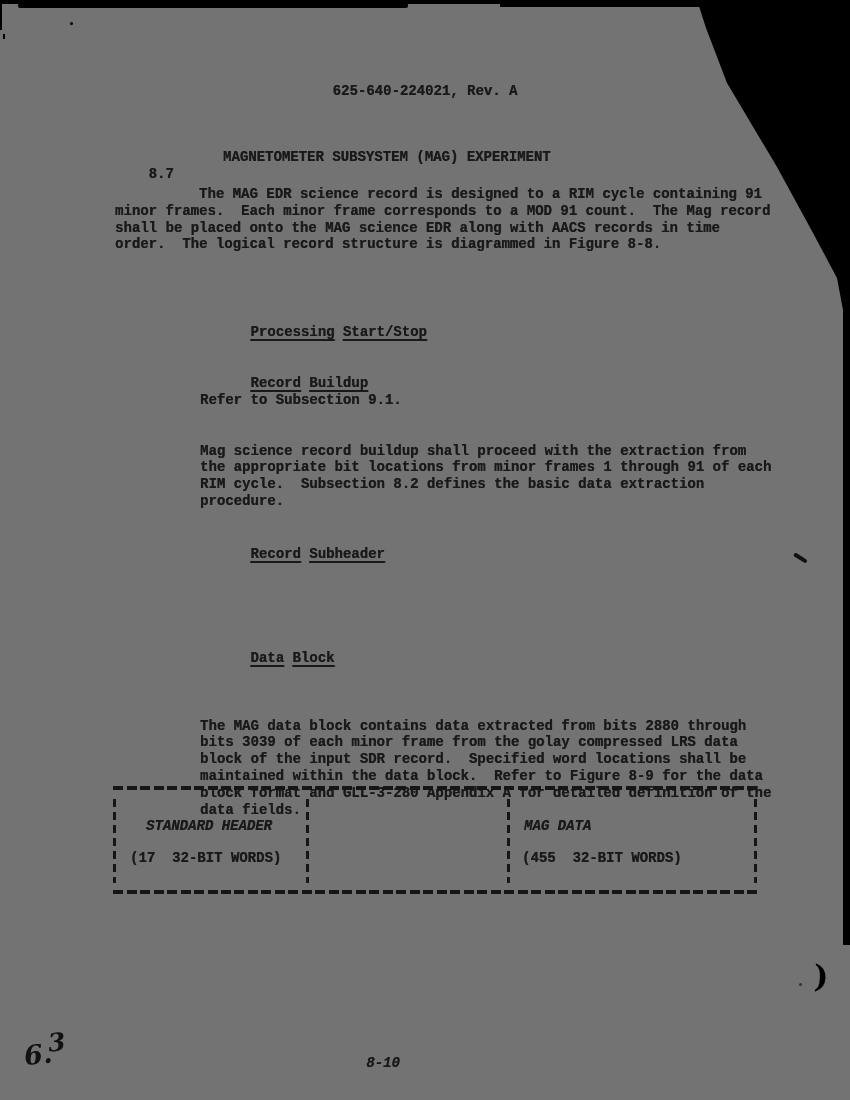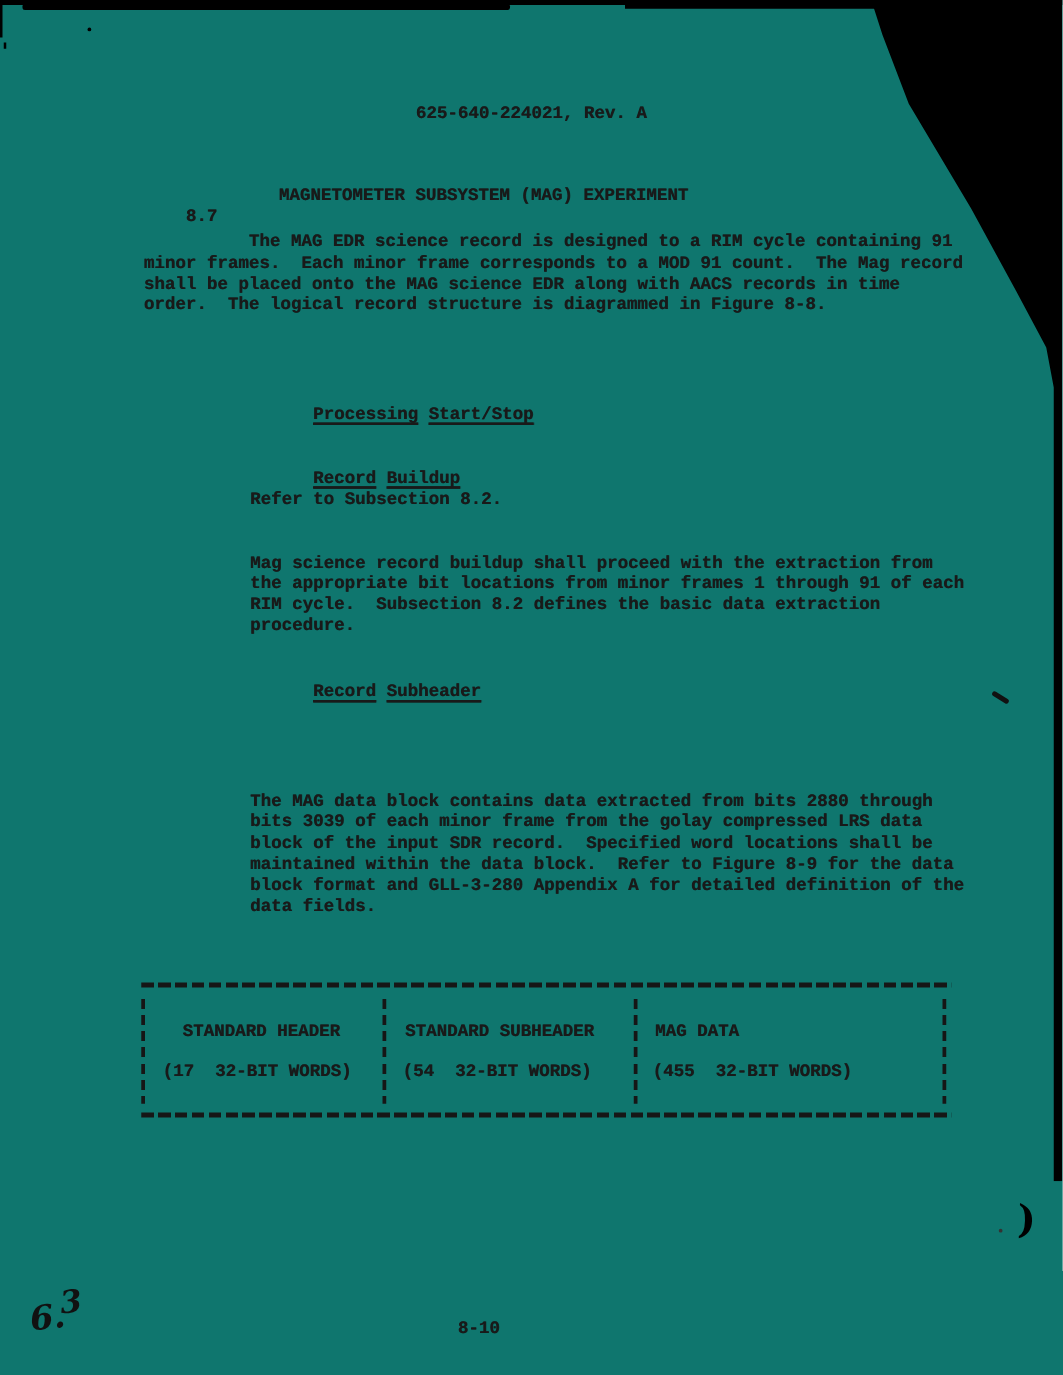--- a/index.html
+++ b/index.html
@@ -5,21 +5,21 @@
   html, body { margin: 0; padding: 0; }
   body {
     width: 850px; height: 1100px;
     background: #ffffff;
     position: relative;
     overflow: hidden;
     font-family: "Liberation Mono", "DejaVu Sans Mono", monospace;
   }
   .page {
     position: absolute; inset: 0;
-    background: #0f766e;
+    background: #737373;
   }
   
   .tw {
     font-family: "Liberation Mono", "DejaVu Sans Mono", monospace;
     font-weight: 700;
     font-size: 14px;
     line-height: 16.8px;
     color: #191919;
     text-shadow: 0.35px 0 0 rgba(20,20,20,0.75);
     white-space: pre;
@@ -44,24 +44,24 @@
     position: absolute; left: 0; width: 648px; height: 4px;
     background: repeating-linear-gradient(90deg, #161616 0 10px, transparent 10px 13.5px);
   }
   .hline.top { top: 0; }
   .hline.bottom { top: 104px; }
   .vline {
     position: absolute; top: 13px; height: 84px; width: 3px;
     background: repeating-linear-gradient(180deg, #161616 0 8px, transparent 8px 13px);
   }
   .cell { position: absolute; top: 0; height: 100%; }
-  .cell-title { position: absolute; top: 32px; }
+  .cell-title { position: absolute; top: 32px; font-style: italic; }
   .cell-detail { position: absolute; top: 64px; }
   .fig-caption { top: 920px; left: 113px; width: 648px; text-align: center; }
-  .page-number { top: 1055px; left: 0; width: 766px; text-align: center; }
+  .page-number { top: 1055px; left: 0; width: 766px; text-align: center; font-style: italic; }
   
   .artifact { position: absolute; background: #000; }
   .top-bar-1 { left: 0; top: 0; width: 850px; height: 4px; }
   .top-bar-2 { left: 18px; top: 3px; width: 390px; height: 5px; border-radius: 2px; }
   .top-bar-3 { left: 500px; top: 2px; width: 330px; height: 5px; }
   .corner-left-v { left: 0; top: 4px; width: 2px; height: 26px; }
   .corner-left-h { left: 0; top: 0; width: 10px; height: 3px; }
   .speck-1 { left: 70px; top: 22px; width: 3px; height: 3px; border-radius: 50%; }
   .speck-2 { left: 3px; top: 34px; width: 2px; height: 5px; }
   .corner-black {
@@ -117,65 +117,64 @@
 
   <div class="tw abs intro">          The MAG EDR science record is designed to a RIM cycle containing 91
 minor frames.  Each minor frame corresponds to a MOD 91 count.  The Mag record
 shall be placed onto the MAG science EDR along with AACS records in time
 order.  The logical record structure is diagrammed in Figure 8-8.</div>
 
   <div class="tw abs sub" style="top:274px">
     <div class="sub-heading">
       <span class="uw">Processing</span><span class="uw uw2">Start/Stop</span>
     </div>
-    <div class="sub-body">Refer to Subsection 8.2.</div>
+    <div class="sub-body">Refer to Subsection 9.1.</div>
   </div>
 
   <div class="tw abs sub" style="top:325px">
     <div class="sub-heading">
       <span class="uw">Record</span><span class="uw uw2">Buildup</span>
     </div>
     <div class="sub-body">Mag science record buildup shall proceed with the extraction from
 the appropriate bit locations from minor frames 1 through 91 of each
 RIM cycle.  Subsection 8.2 defines the basic data extraction
 procedure.</div>
   </div>
 
 
   <div class="tw abs sub" style="top:496px">
     <div class="sub-heading">
       <span class="uw">Record</span><span class="uw uw2">Subheader</span>
     </div>
   </div>
 
   <div class="tw abs sub" style="top:600px">
+    <div class="sub-heading">
+      <span class="uw">Data</span><span class="uw uw2">Block</span>
+    </div>
     <div class="sub-body">The MAG data block contains data extracted from bits 2880 through
 bits 3039 of each minor frame from the golay compressed LRS data
 block of the input SDR record.  Specified word locations shall be
 maintained within the data block.  Refer to Figure 8-9 for the data
 block format and GLL-3-280 Appendix A for detailed definition of the
 data fields.</div>
   </div>
 
   <div class="abs figure">
     <div class="hline top"></div>
     <div class="hline bottom"></div>
     <div class="vline" style="left:0"></div>
     <div class="vline" style="left:193px"></div>
     <div class="vline" style="left:394px"></div>
     <div class="vline" style="left:641px"></div>
 
     <div class="cell" style="left:0;width:193px">
       <div class="tw cell-title" style="left:33px">STANDARD HEADER</div>
       <div class="tw cell-detail" style="left:17px">(17  32-BIT WORDS)</div>
     </div>
-    <div class="cell" style="left:193px;width:201px">
-      <div class="tw cell-title" style="left:18px">STANDARD SUBHEADER</div>
-      <div class="tw cell-detail" style="left:16px">(54  32-BIT WORDS)</div>
-    </div>
     <div class="cell" style="left:394px;width:247px">
       <div class="tw cell-title" style="left:17px">MAG DATA</div>
       <div class="tw cell-detail" style="left:15px">(455  32-BIT WORDS)</div>
     </div>
   </div>
 
 
   <div class="tw abs page-number">8-10</div>
 
   <div class="abs handwritten">

